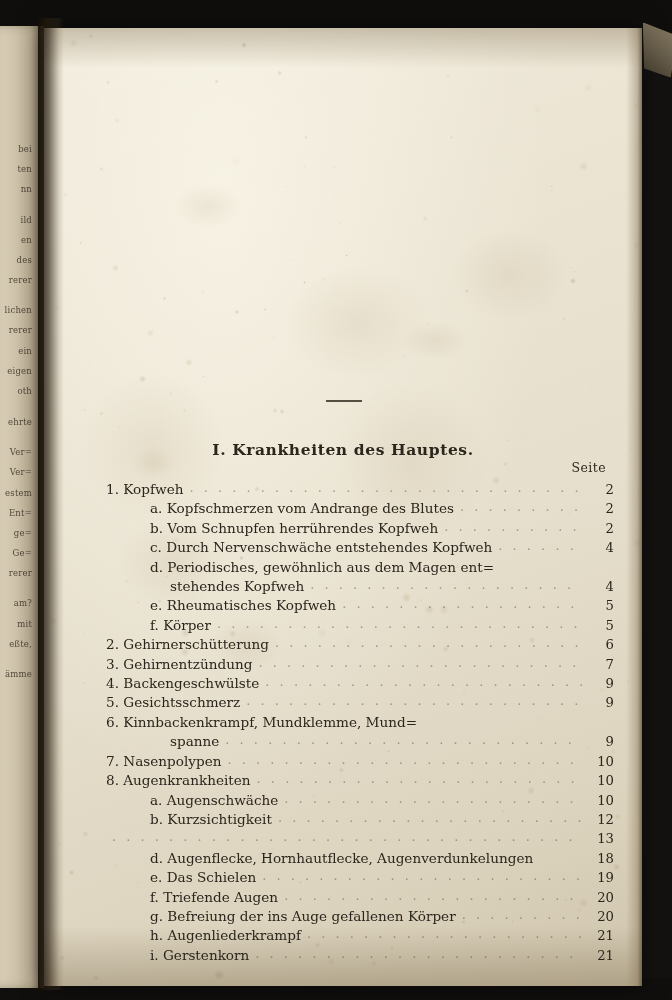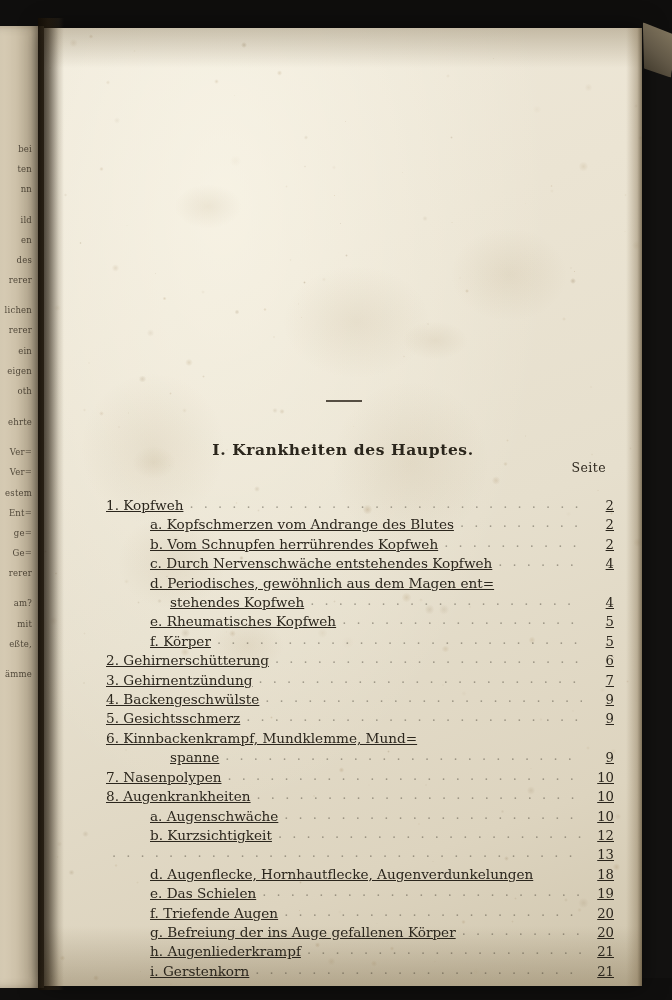--- a/index.html
+++ b/index.html
@@ -152,26 +152,25 @@
   .seite {
     position: absolute;
     right: 36px; top: 432px;
     font-size: 12.5px;
     color: #2e281e;
     letter-spacing: .4px;
   }
 
   .toc {
     position: absolute;
-    left: 62px; top: 468px;
+    left: 62px; top: 452px;
     width: 508px;
     font-size: 13.6px;
     line-height: 19.4px;
     color: #2b261d;
-    text-decoration: underline;
   }
   .row {
     display: flex;
     align-items: baseline;
     white-space: nowrap;
     position: relative;
   }
   .row .lbl { flex: 0 0 auto; }
   .row .dots {
     flex: 1 1 auto;

